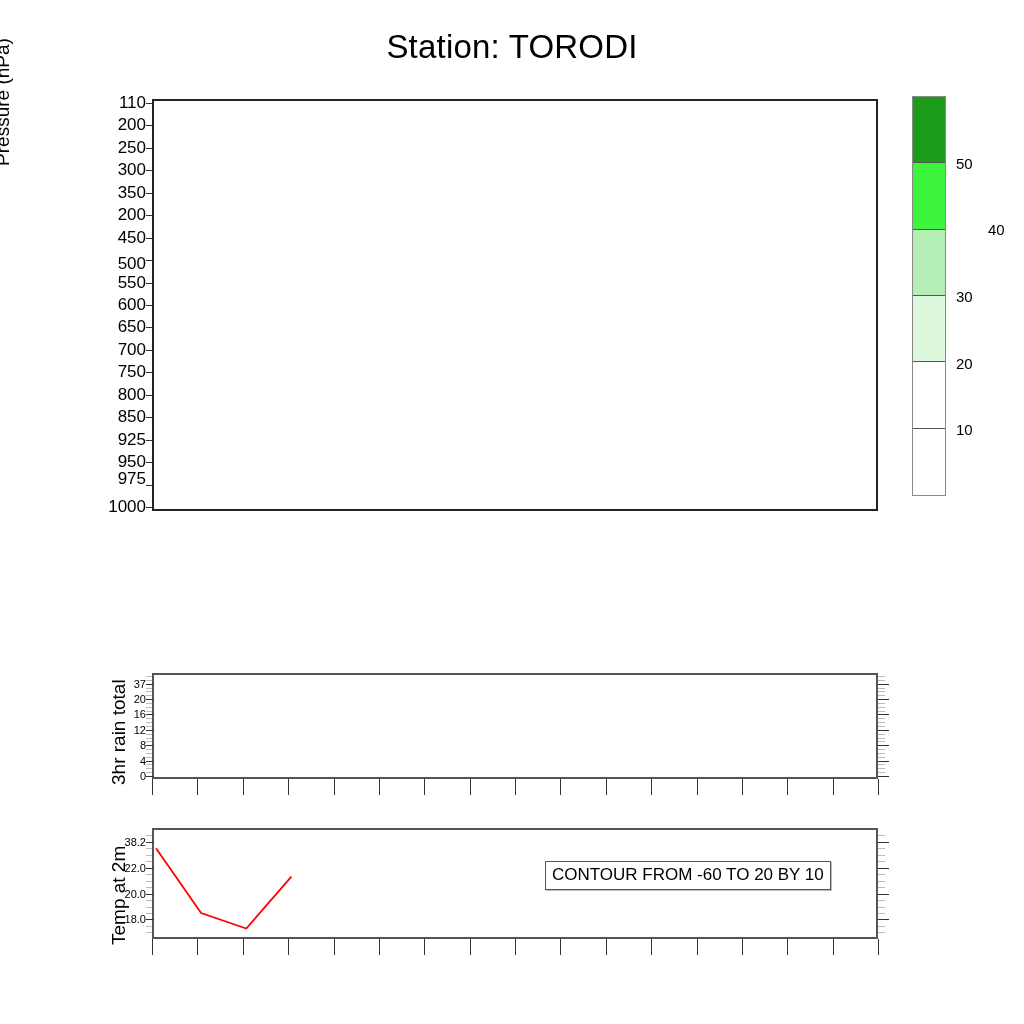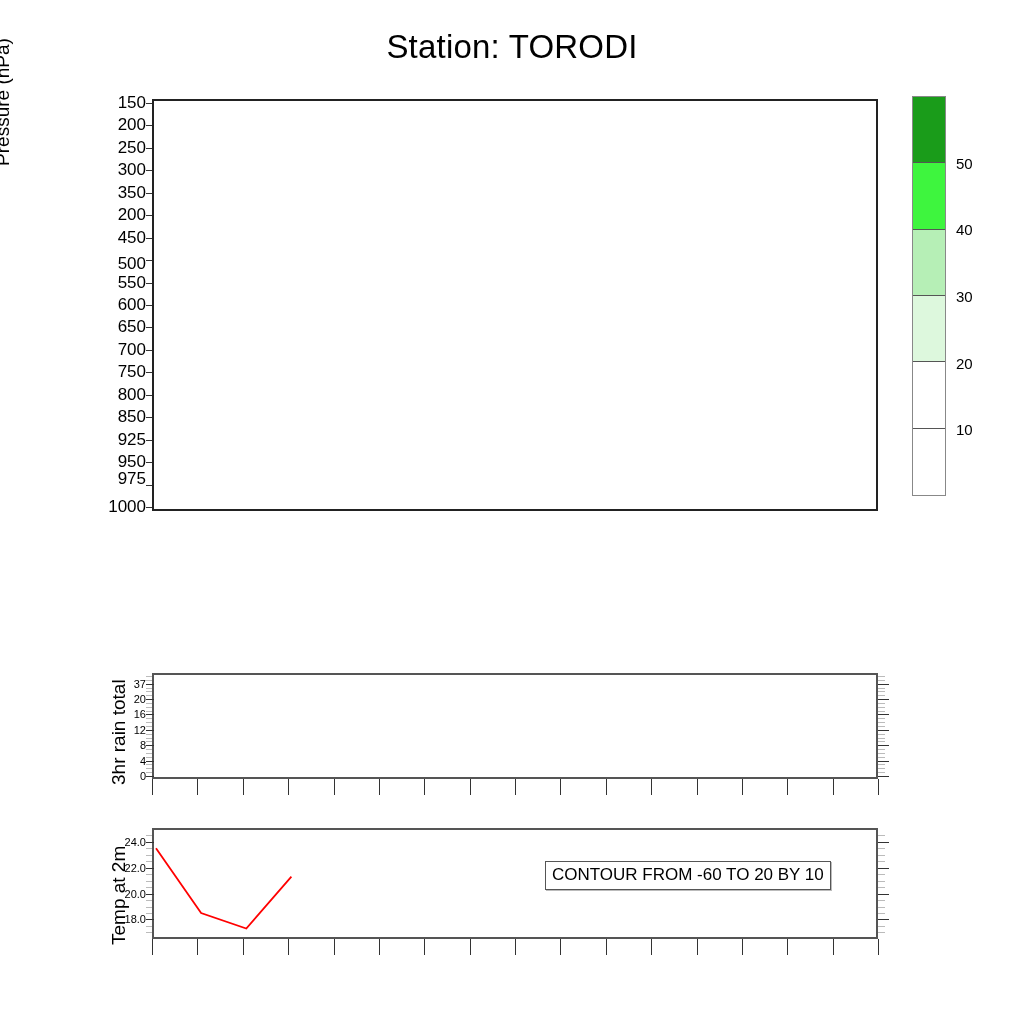--- a/index.html
+++ b/index.html
@@ -36,21 +36,21 @@
                 padding:3px 6px 4px 6px;font-size:17px;white-space:nowrap;
                 box-shadow:1px 1px 0 #bbb;}
 </style>
 </head>
 <body>
 
 <div class="abs" id="title">Station: TORODI</div>
 
 <div class="abs" id="ylab-main">Pressure (hPa)</div>
 <div id="ptickcol">
-    <div class="ptick" style="top: 4px;">150</div>
+    <div class="ptick" style="top: 4px;">110</div>
     <div class="abs" style="left: 64px; top: 4px; width: 8px; height: 1px; background: rgb(51, 51, 51);"></div>
     <div class="ptick" style="top: 26.4444px;">200</div>
     <div class="abs" style="left: 64px; top: 26.4444px; width: 8px; height: 1px; background: rgb(51, 51, 51);"></div>
     <div class="ptick" style="top: 48.8889px;">250</div>
     <div class="abs" style="left: 64px; top: 48.8889px; width: 8px; height: 1px; background: rgb(51, 51, 51);"></div>
     <div class="ptick" style="top: 71.3333px;">300</div>
     <div class="abs" style="left: 64px; top: 71.3333px; width: 8px; height: 1px; background: rgb(51, 51, 51);"></div>
     <div class="ptick" style="top: 93.7778px;">350</div>
     <div class="abs" style="left: 64px; top: 93.7778px; width: 8px; height: 1px; background: rgb(51, 51, 51);"></div>
     <div class="ptick" style="top: 116.222px;">200</div>
@@ -411,21 +411,21 @@
     <div class="cband" style="background: rgb(62, 245, 62); height: 16.6667%;"></div>
     <div class="cband" style="background: rgb(182, 239, 182); height: 16.6667%;"></div>
     <div class="cband" style="background: rgb(221, 248, 221); height: 16.6667%;"></div>
     <div class="cband" style="background: rgb(255, 255, 255); height: 16.6667%;"></div>
     <div class="cband" style="background: rgb(255, 255, 255); height: 16.6667%;"></div>
   </div>
 <div id="cbarlabs">
     <div class="clab" style="top: 333.333px;">10</div>
     <div class="clab" style="top: 266.667px;">20</div>
     <div class="clab" style="top: 200px;">30</div>
-    <div class="clab" style="top: 133.333px;">40</div>
+    <div class="clab" style="top: 133.333px; margin-left: 32px;">40</div>
     <div class="clab" style="top: 66.6667px;">50</div>
   </div>
 
 <div class="ylab-small" id="rain-ylab" style="left: 108px; top: 785px; transform: rotate(-90deg);">3hr rain total</div>
 <div class="panel" id="rain-panel">
   <svg width="722" height="102" viewBox="0 0 722 102"></svg>
 </div>
 <div class="abs" id="rain-ticklabels" style="left: 106px; top: 673px; width: 44px; height: 106px;">
     <div class="stick" style="top: 103px; left: 0px;">0</div>
     <div class="abs" style="left: 41px; top: 103px; width: 7px; height: 1px; background: rgb(51, 51, 51);"></div>
@@ -497,21 +497,21 @@
     <polyline id="temp-line" fill="none" stroke="#ff0000" stroke-width="1.8" points="2.0,18.2 47.1,83.0 92.3,98.5 137.4,46.7"></polyline>
   </svg>
 </div>
 <div class="abs" id="temp-ticklabels" style="left: 96px; top: 828px; width: 54px; height: 111px;">
     <div class="stick" style="width: 50px; top: 91.4615px; left: 0px;">18.0</div>
     <div class="abs" style="left: 51px; top: 91.4615px; width: 7px; height: 1px; background: rgb(51, 51, 51);"></div>
     <div class="stick" style="width: 50px; top: 65.5641px; left: 0px;">20.0</div>
     <div class="abs" style="left: 51px; top: 65.5641px; width: 7px; height: 1px; background: rgb(51, 51, 51);"></div>
     <div class="stick" style="width: 50px; top: 39.6667px; left: 0px;">22.0</div>
     <div class="abs" style="left: 51px; top: 39.6667px; width: 7px; height: 1px; background: rgb(51, 51, 51);"></div>
-    <div class="stick" style="width: 50px; top: 13.7692px; left: 0px;">24.0</div>
+    <div class="stick" style="width: 50px; top: 13.7692px; left: 0px;">38.2</div>
     <div class="abs" style="left: 51px; top: 13.7692px; width: 7px; height: 1px; background: rgb(51, 51, 51);"></div>
   </div>
 <div class="abs tickrow" id="temp-xticks" style="left: 152px; top: 939px; width: 726px; height: 18px;">
     <div class="abs" style="left: 0px; top: 0px; width: 1px; height: 16px; background: rgb(51, 51, 51);"></div>
     <div class="abs" style="left: 45.375px; top: 0px; width: 1px; height: 16px; background: rgb(51, 51, 51);"></div>
     <div class="abs" style="left: 90.75px; top: 0px; width: 1px; height: 16px; background: rgb(51, 51, 51);"></div>
     <div class="abs" style="left: 136.125px; top: 0px; width: 1px; height: 16px; background: rgb(51, 51, 51);"></div>
     <div class="abs" style="left: 181.5px; top: 0px; width: 1px; height: 16px; background: rgb(51, 51, 51);"></div>
     <div class="abs" style="left: 226.875px; top: 0px; width: 1px; height: 16px; background: rgb(51, 51, 51);"></div>
     <div class="abs" style="left: 272.25px; top: 0px; width: 1px; height: 16px; background: rgb(51, 51, 51);"></div>

